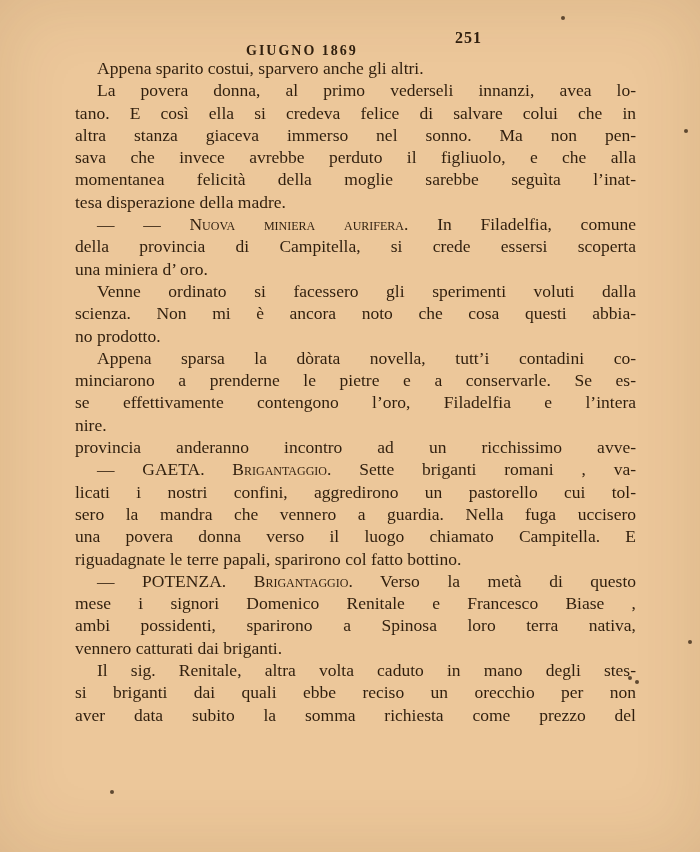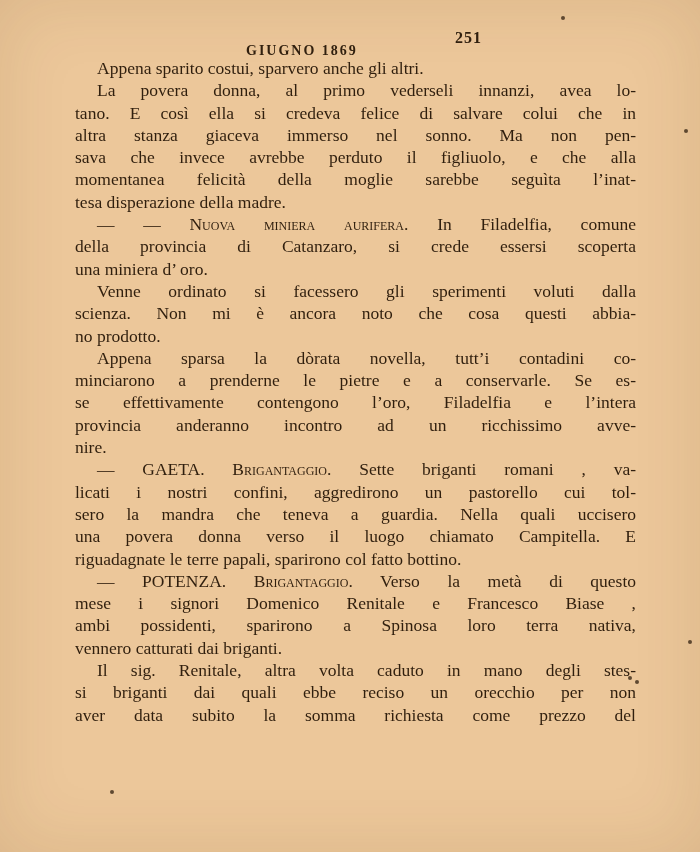--- a/index.html
+++ b/index.html
@@ -74,33 +74,33 @@
   </div>
   <div class="body-text">
       <div class="line para-end indent"><span>Appena sparito costui, sparvero anche gli altri.</span></div>
       <div class="line indent"><span>La povera donna, al primo vederseli innanzi, avea lo-</span></div>
       <div class="line"><span>tano. E così ella si credeva felice di salvare colui che in</span></div>
       <div class="line"><span>altra stanza giaceva immerso nel sonno. Ma non pen-</span></div>
       <div class="line"><span>sava che invece avrebbe perduto il figliuolo, e che alla</span></div>
       <div class="line"><span>momentanea felicità della moglie sarebbe seguìta l’inat-</span></div>
       <div class="line para-end"><span>tesa disperazione della madre.</span></div>
       <div class="line indent"><span>— — </span><span class="sc">Nuova miniera aurifera.</span><span> In Filadelfia, comune</span></div>
-      <div class="line"><span>della provincia di Catanzaro, si crede essersi scoperta</span></div>
+      <div class="line"><span>della provincia di Campitella, si crede essersi scoperta</span></div>
       <div class="line para-end"><span>una miniera d’ oro.</span></div>
       <div class="line indent"><span>Venne ordinato si facessero gli sperimenti voluti dalla</span></div>
       <div class="line"><span>scienza. Non mi è ancora noto che cosa questi abbia-</span></div>
       <div class="line para-end"><span>no prodotto.</span></div>
       <div class="line indent"><span>Appena sparsa la dòrata novella, tutt’i contadini co-</span></div>
       <div class="line"><span>minciarono a prenderne le pietre e a conservarle. Se es-</span></div>
       <div class="line"><span>se effettivamente contengono l’oro, Filadelfia e l’intera</span></div>
+      <div class="line para-end"><span>nire.</span></div>
       <div class="line"><span>provincia anderanno incontro ad un ricchissimo avve-</span></div>
-      <div class="line para-end"><span>nire.</span></div>
       <div class="line indent"><span>— GAETA. </span><span class="sc">Brigantaggio.</span><span> Sette briganti romani , va-</span></div>
       <div class="line"><span>licati i nostri confini, aggredirono un pastorello cui tol-</span></div>
-      <div class="line"><span>sero la mandra che teneva a guardia. Nella quali uccisero</span></div>
+      <div class="line"><span>sero la mandra che vennero a guardia. Nella fuga uccisero</span></div>
       <div class="line"><span>una povera donna verso il luogo chiamato Campitella. E</span></div>
       <div class="line para-end"><span>riguadagnate le terre papali, sparirono col fatto bottino.</span></div>
       <div class="line indent"><span>— POTENZA. </span><span class="sc">Brigantaggio.</span><span> Verso la metà di questo</span></div>
       <div class="line"><span>mese i signori Domenico Renitale e Francesco Biase ,</span></div>
       <div class="line"><span>ambi possidenti, sparirono a Spinosa loro terra nativa,</span></div>
       <div class="line para-end"><span>vennero catturati dai briganti.</span></div>
       <div class="line indent"><span>Il sig. Renitale, altra volta caduto in mano degli stes-</span></div>
       <div class="line"><span>si briganti dai quali ebbe reciso un orecchio per non</span></div>
       <div class="line"><span>aver data subito la somma richiesta come prezzo del</span></div>
     </div>

